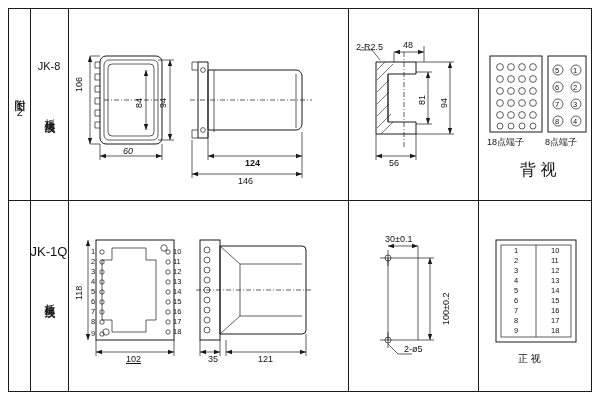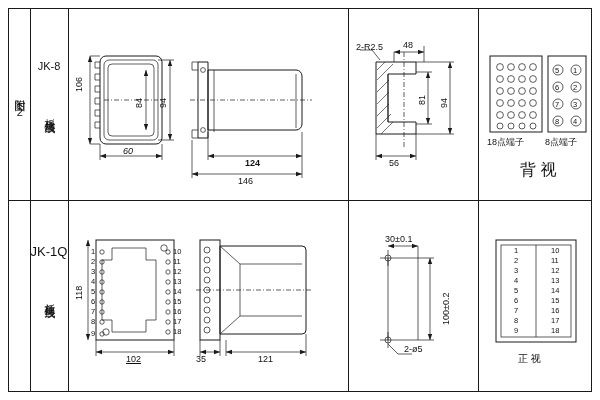--- a/index.html
+++ b/index.html
@@ -369,21 +369,21 @@
   <div class="ttl-s" style="left:91px;top:247px;">1</div>
   <div class="ttl-s" style="left:91px;top:257px;">2</div>
   <div class="ttl-s" style="left:91px;top:267px;">3</div>
   <div class="ttl-s" style="left:91px;top:277px;">4</div>
   <div class="ttl-s" style="left:91px;top:287px;">5</div>
   <div class="ttl-s" style="left:91px;top:297px;">6</div>
   <div class="ttl-s" style="left:91px;top:307px;">7</div>
   <div class="ttl-s" style="left:91px;top:317px;">8</div>
   <div class="ttl-s" style="left:91px;top:329px;">9</div>
 
-  <div class="ttl" style="left:196px;top:354px;">35</div>
+  <div class="ttl" style="left:208px;top:354px;">35</div>
   <div class="ttl" style="left:258px;top:354px;">121</div>
 
   <div class="ttl" style="left:385px;top:234px;">30±0.1</div>
   <div class="ttl" style="left:441px;top:325px;transform:rotate(-90deg);transform-origin:left top;">100±0.2</div>
   <div class="ttl" style="left:404px;top:344px;">2-ø5</div>
 
   <div class="ttl-s" style="left:514px;top:246px;">1</div>
   <div class="ttl-s" style="left:514px;top:256px;">2</div>
   <div class="ttl-s" style="left:514px;top:266px;">3</div>
   <div class="ttl-s" style="left:514px;top:276px;">4</div>

